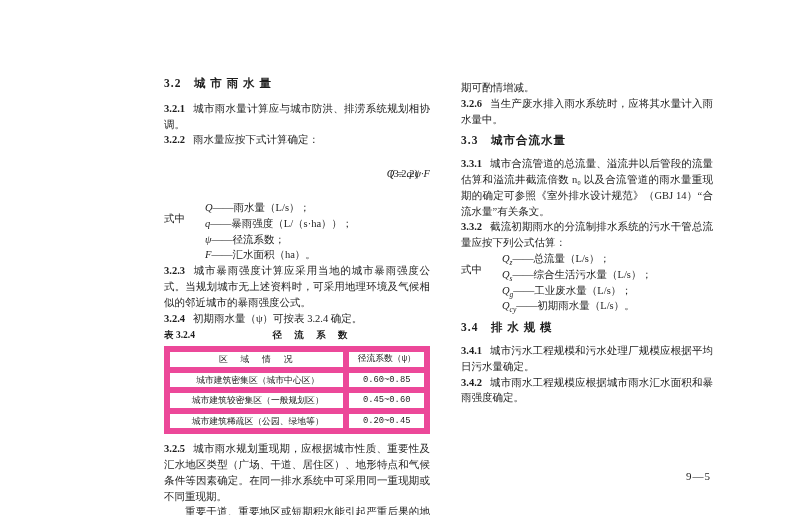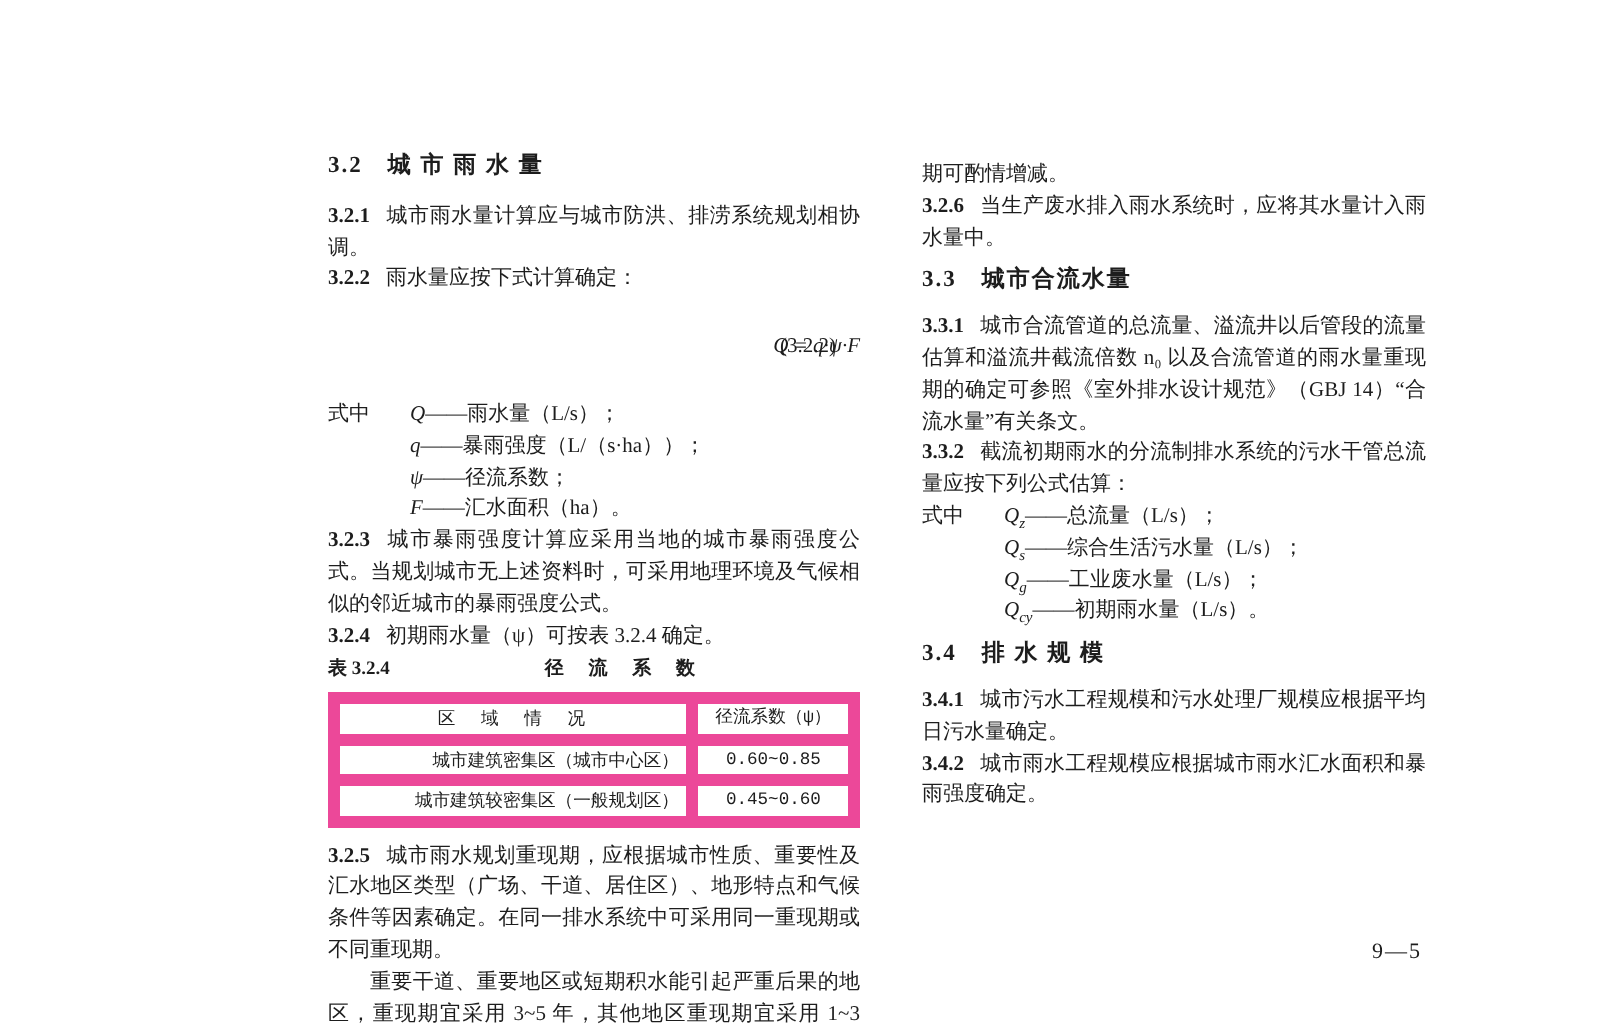--- a/index.html
+++ b/index.html
@@ -19,31 +19,31 @@
   .sec{font-size:11.5px;font-weight:bold;text-align:left;margin:0 0 9px 0;letter-spacing:1px;}
   .sec-mid{margin:6px 0 7px 0;}
   p{margin:0;}
   .para .num{font-weight:bold;margin-right:8px;}
   .para-indent{text-indent:21px;}
   .formula-row{position:relative;text-align:right;margin:18px 0;}
   .formula-expr{font-style:italic;}
   .formula-expr sub{font-style:italic;}
   .formula-tag{position:absolute;right:12px;top:0;font-style:normal;}
   .where-line{position:relative;padding-left:41px;}
-  .where-prefix{position:absolute;left:0;top:0;}
+  .where-prefix{position:absolute;left:0;top:11px;}
   .sym{font-style:italic;}
   sub{font-size:7.5px;line-height:0;}
   .tbl-caption{display:flex;font-size:9.5px;margin:2px 0 2px 0;}
   .tbl-label{font-weight:bold;white-space:nowrap;}
   .tbl-title{flex:1;text-align:center;font-weight:bold;letter-spacing:5px;}
   table.coef{width:100%;border-collapse:collapse;border:1.6px solid #2b2b2b;
     font-size:8.8px;line-height:10.5px;margin:0 0 7px 0;}
   table.coef th,table.coef td{border:6px solid #ec4899;padding:2px 4px;font-weight:normal;}
   table.coef th{text-align:center;letter-spacing:2px;}
-  table.coef td.area{text-align:right;padding-left:6px;}
+  table.coef td.area{text-align:center;padding-left:6px;}
   table.coef td.coeff,table.coef th.coeff{text-align:center;width:31%;letter-spacing:0;font-family:Liberation Mono, monospace;}
   .page-number{position:absolute;left:686px;top:470px;z-index:1;font-size:11px;letter-spacing:1px;}
 </style>
 </head>
 <body>
 
 <div class="page">
 
 
   <div class="col col-left">
@@ -90,20 +90,24 @@
       </thead>
       <tbody>
         <tr>
           <td class="area">城市建筑密集区（城市中心区）</td>
           <td class="coeff">0.60~0.85</td>
         </tr>
         <tr>
           <td class="area">城市建筑较密集区（一般规划区）</td>
           <td class="coeff">0.45~0.60</td>
         </tr>
+        <tr>
+          <td class="area">城市建筑稀疏区（公园、绿地等）</td>
+          <td class="coeff">0.20~0.45</td>
+        </tr>
       </tbody>
     </table>
 
     <p class="para"><b class="num">3.2.5</b><span>城市雨水规划重现期，应根据城市性质、重要性及汇水地区类型（广场、干道、居住区）、地形特点和气候条件等因素确定。在同一排水系统中可采用同一重现期或不同重现期。</span></p>
 
     <p class="para para-indent">重要干道、重要地区或短期积水能引起严重后果的地区，重现期宜采用 3~5 年，其他地区重现期宜采用 1~3 年。特别重要地区和次要地区或排水条件好的地区规划重现</p>
   </div>
 
   <div class="col col-right">
     <p class="para">期可酌情增减。</p>

